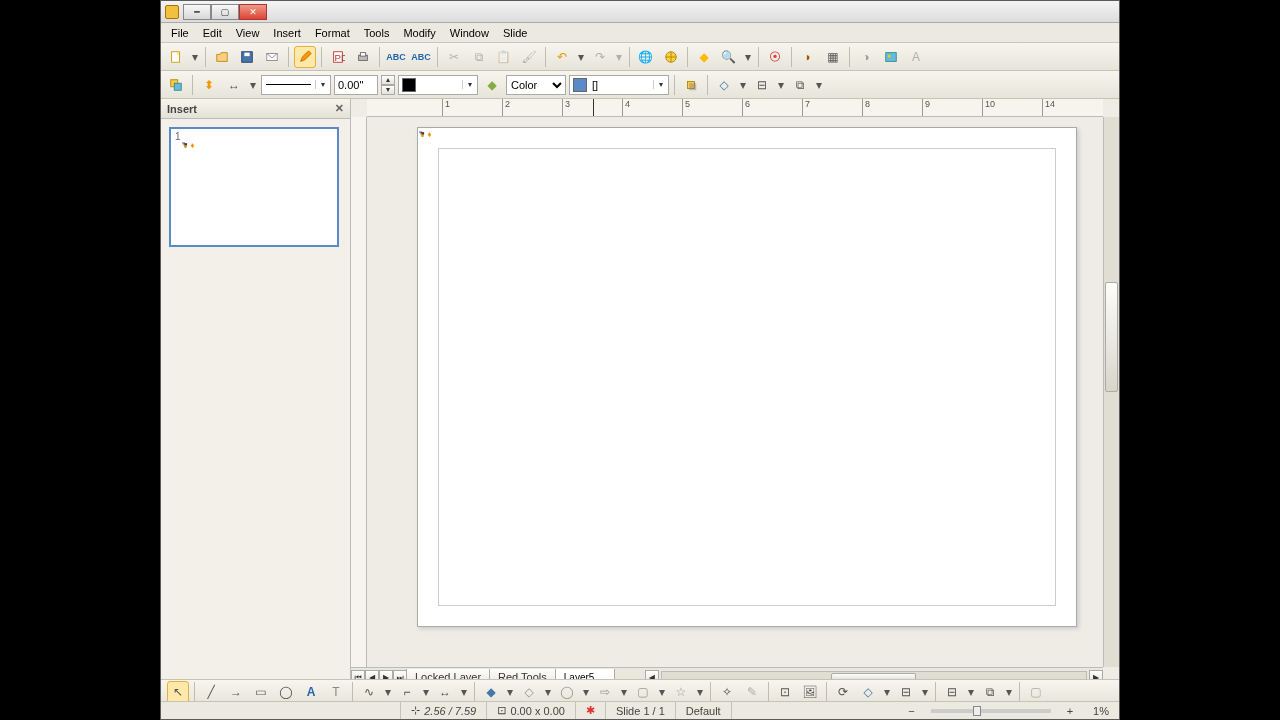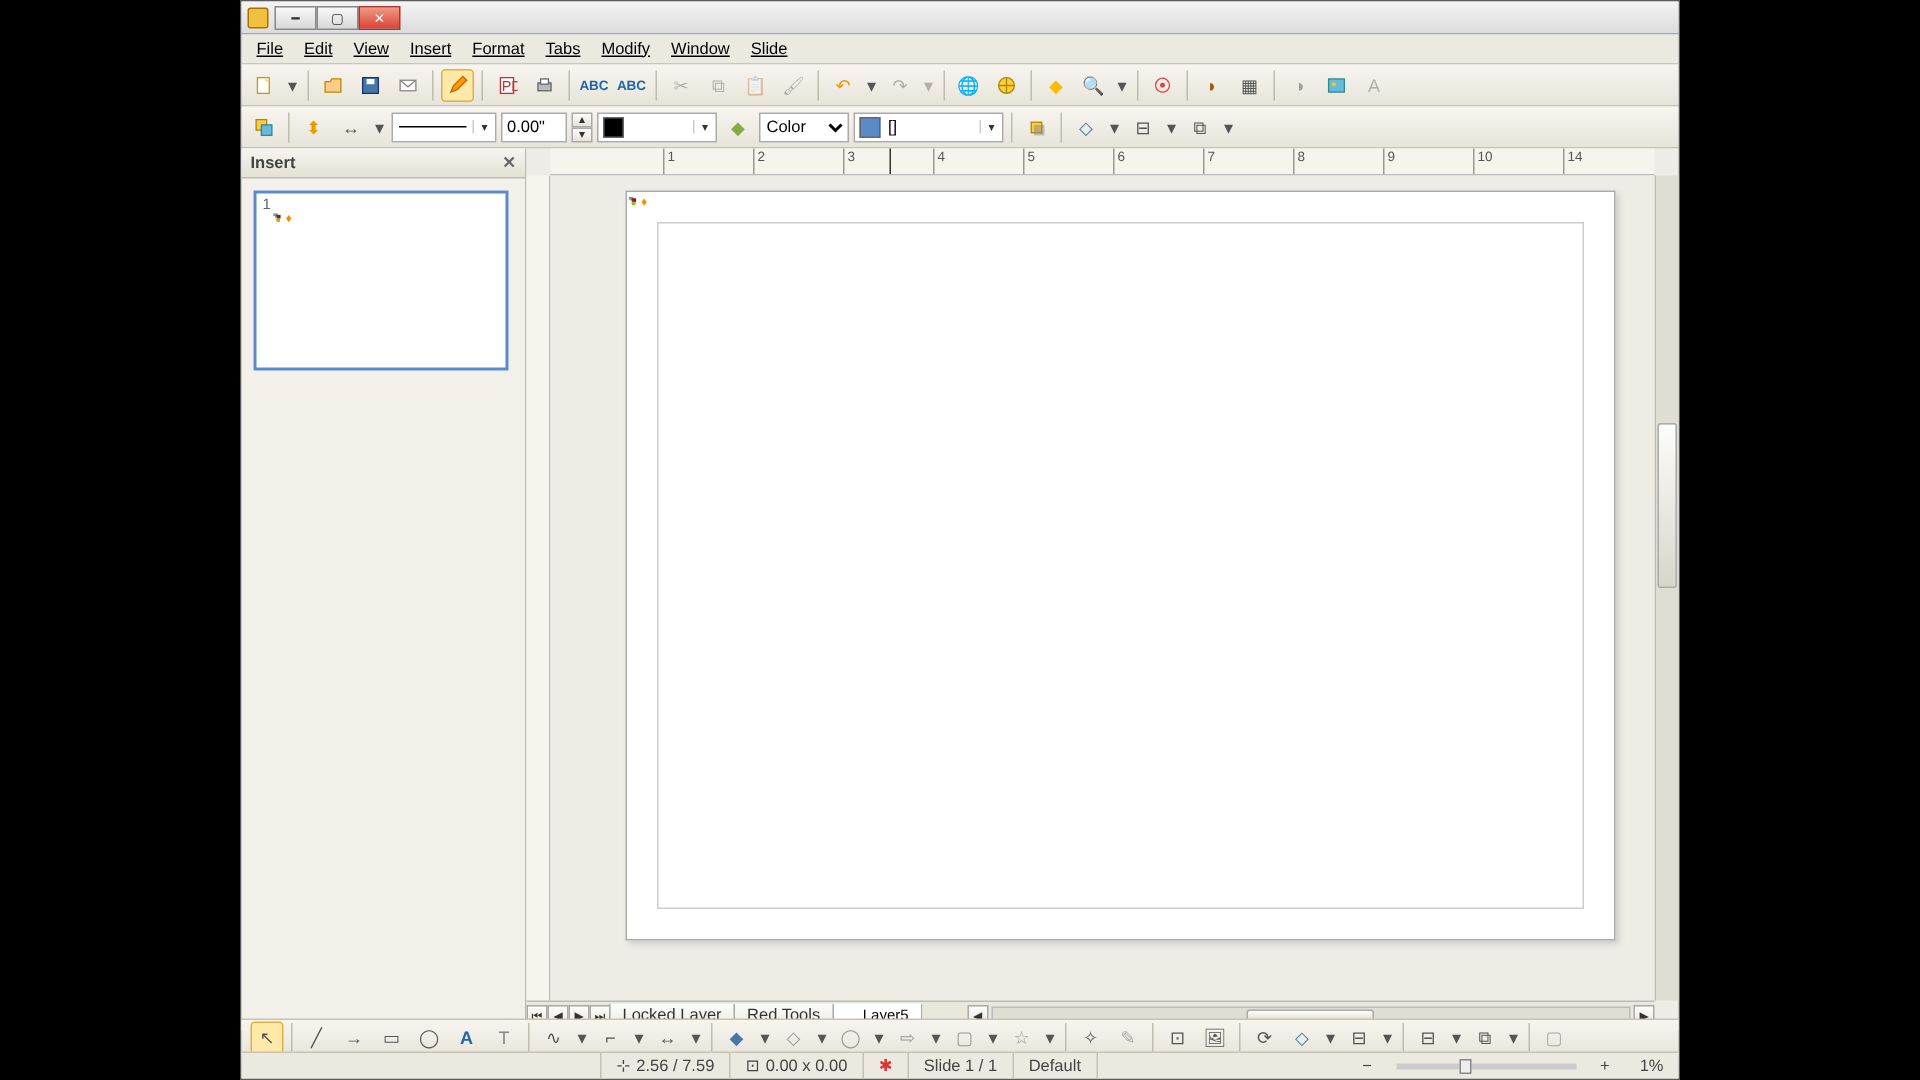--- a/index.html
+++ b/index.html
@@ -7,21 +7,21 @@
   .app-frame { position: absolute; left: 160px; top: 0; width: 960px; height: 720px; background: #e9e9e9; border: 1px solid #5a5a5a; }
   
   .titlebar { height: 22px; background: linear-gradient(#f4f4f4,#dcdcdc); display: flex; align-items: center; padding: 0 4px; border-bottom: 1px solid #aaa; }
   .titlebar .doc-icon { width: 14px; height: 14px; background: #f0c040; border: 1px solid #b07000; border-radius: 2px; margin-right: 4px; }
   .titlebar .title { flex: 1; color: #333; }
   .win-btns { display: flex; gap: 0; }
   .win-btn { width: 28px; height: 16px; border: 1px solid #888; background: linear-gradient(#f8f8f8,#d8d8d8); display: flex; align-items: center; justify-content: center; font-size: 9px; color:#333; }
   .win-btn.close { background: linear-gradient(#e98,#d43); color:#fff; border-color:#a33; }
   
   .menubar { height: 20px; background: #ece9e1; border-bottom: 1px solid #c8c6bf; display: flex; align-items: center; padding-left: 4px; gap: 2px; }
-  .menubar span { padding: 2px 6px; text-decoration: underline; }
+  .menubar span { padding: 2px 6px; }
   
   .toolbar { height: 28px; background: linear-gradient(#f7f5ee,#e7e4da); border-bottom: 1px solid #c6c2b6; display: flex; align-items: center; padding: 0 4px; gap: 3px; }
   .tbtn { width: 22px; height: 22px; border: 1px solid transparent; border-radius: 3px; display:flex; align-items:center; justify-content:center; color:#555; font-size:12px; }
   .tbtn.active { background:#ffe9a8; border-color:#e0b040; }
   .tsep { width:1px; height:20px; background:#c0bcae; margin:0 2px; }
   .toolbar input[type=text] { height:20px; border:1px solid #aaa; padding:0 3px; font-size:11px; background:#fff; }
   .toolbar select { height:20px; border:1px solid #aaa; font-size:11px; background:#fff; }
   .dropdown-swatch { display:flex; align-items:center; border:1px solid #aaa; height:20px; background:#fff; }
   .dropdown-swatch .sw { width:14px; height:14px; margin:0 3px; border:1px solid #666; }
   .dropdown-swatch .arrow { width:15px; text-align:center; color:#333; font-size:8px; border-left:1px solid #ccc; }
@@ -42,21 +42,21 @@
   .ruler-marker { position:absolute; top:0; bottom:0; width:1px; background:#333; }
   .canvas-scroll { position:absolute; top:18px; left:16px; right:16px; bottom:20px; background:#eeece4; overflow:hidden; }
   .page { position:absolute; left:50px; top:10px; width:660px; height:500px; background:#fff; border:1px solid #aaa; box-shadow: 2px 2px 4px #ccc; }
   .page-margin { position:absolute; inset:20px; border:1px solid #ccc; }
   .shapes { position:absolute; inset:0; }
   
   .layer-tabs { position:absolute; bottom:0; left:0; right:16px; height:20px; background:#eae7dd; border-top:1px solid #bbb; display:flex; align-items:center; font-size:10px; }
   .nav-btn { width:14px; height:16px; border:1px solid #aaa; background:linear-gradient(#fdfdfa,#e5e3d9); display:flex; align-items:center; justify-content:center; font-size:8px; color:#333; }
   .ltab { height:18px; padding:2px 8px; background:linear-gradient(#fdfdfa,#e9e6dc); border:1px solid #aaa; border-top:none; border-radius:0 0 4px 4px; margin-left:-1px; color:#333; }
   .ltab.edit { background:#fff; }
-  .ltab.edit input { border:none; outline:none; width:42px; font-size:10px; background:transparent;text-align:right; }
+  .ltab.edit input { border:none; outline:none; width:42px; font-size:10px; background:transparent; }
   .hscroll { flex:1; height:14px; background:#e0ddd2; border:1px solid #bbb; margin:0 2px; position:relative; }
   .hscroll .thumb-s { position:absolute; left:40%; width:20%; top:1px; bottom:1px; background:linear-gradient(#fdfdfa,#d8d5ca); border:1px solid #aaa; border-radius:2px; }
   .vscroll { position:absolute; top:18px; right:0; width:16px; bottom:20px; background:#e0ddd2; border-left:1px solid #bbb; }
   .vscroll .thumb-s { position:absolute; top:30%; height:20%; left:1px; right:1px; background:linear-gradient(#fdfdfa,#d8d5ca); border:1px solid #aaa; border-radius:2px; }
   
   .bottom-toolbar { position:absolute; left:0; right:0; bottom:14px; height:26px; background:linear-gradient(#f7f5ee,#e7e4da); border-top:1px solid #c6c2b6; border-bottom:1px solid #c6c2b6; display:flex; align-items:center; padding:0 6px; gap:3px; }
   
   .statusbar { position:absolute; left:0; right:0; bottom:0; height:18px; background:#ece9e1; border-top:1px solid #c6c2b6; display:flex; align-items:center; font-size:10px; color:#444; }
   .statusbar .cell { padding:0 10px; border-right:1px solid #c6c2b6; height:100%; display:flex; align-items:center; }
   .statusbar .spacer { flex:1; }
@@ -78,21 +78,21 @@
       <div class="win-btn close">✕</div>
     </div>
   </div>
 
   <div class="menubar">
     <span>File</span>
     <span>Edit</span>
     <span>View</span>
     <span>Insert</span>
     <span>Format</span>
-    <span>Tabs</span>
+    <span>Tools</span>
     <span>Modify</span>
     <span>Window</span>
     <span>Slide</span>
   </div>
 
   <div class="toolbar">
     <div class="tbtn">
         <svg viewBox="0 0 16 16">
           <rect x="3" y="2" width="9" height="12" fill="#fff" stroke="#c90"></rect>
           <path d="M9 2l3 3h-3z" fill="#fd5"></path>
@@ -350,21 +350,21 @@
     <div class="tbtn">⊟</div>
     <div class="tbtn" style="width:10px;">▾</div>
     <div class="tbtn">⧉</div>
     <div class="tbtn" style="width:10px;">▾</div>
     <div class="tsep"></div>
     <div class="tbtn" style="color:#aaa;">▢</div>
   </div>
 
   <div class="statusbar">
     <div class="cell" style="width:240px;"></div>
-    <div class="cell">⊹ <span style="margin-left:4px;">2.56 / 7.59</span></div>
+    <div class="cell">⊹ <span style="margin-left:4px;font-style:italic;">2.56 / 7.59</span></div>
     <div class="cell">⊡ <span style="margin-left:4px;">0.00 x 0.00</span></div>
     <div class="cell" style="width:30px;">
         <span style="color:#d33;">✱</span>
       </div>
     <div class="cell">Slide 1 / 1</div>
     <div class="cell">Default</div>
     <div class="spacer"></div>
     <div class="cell" style="border:none;">−</div>
     <div class="zoom-slider">
         <div class="knob"></div>

